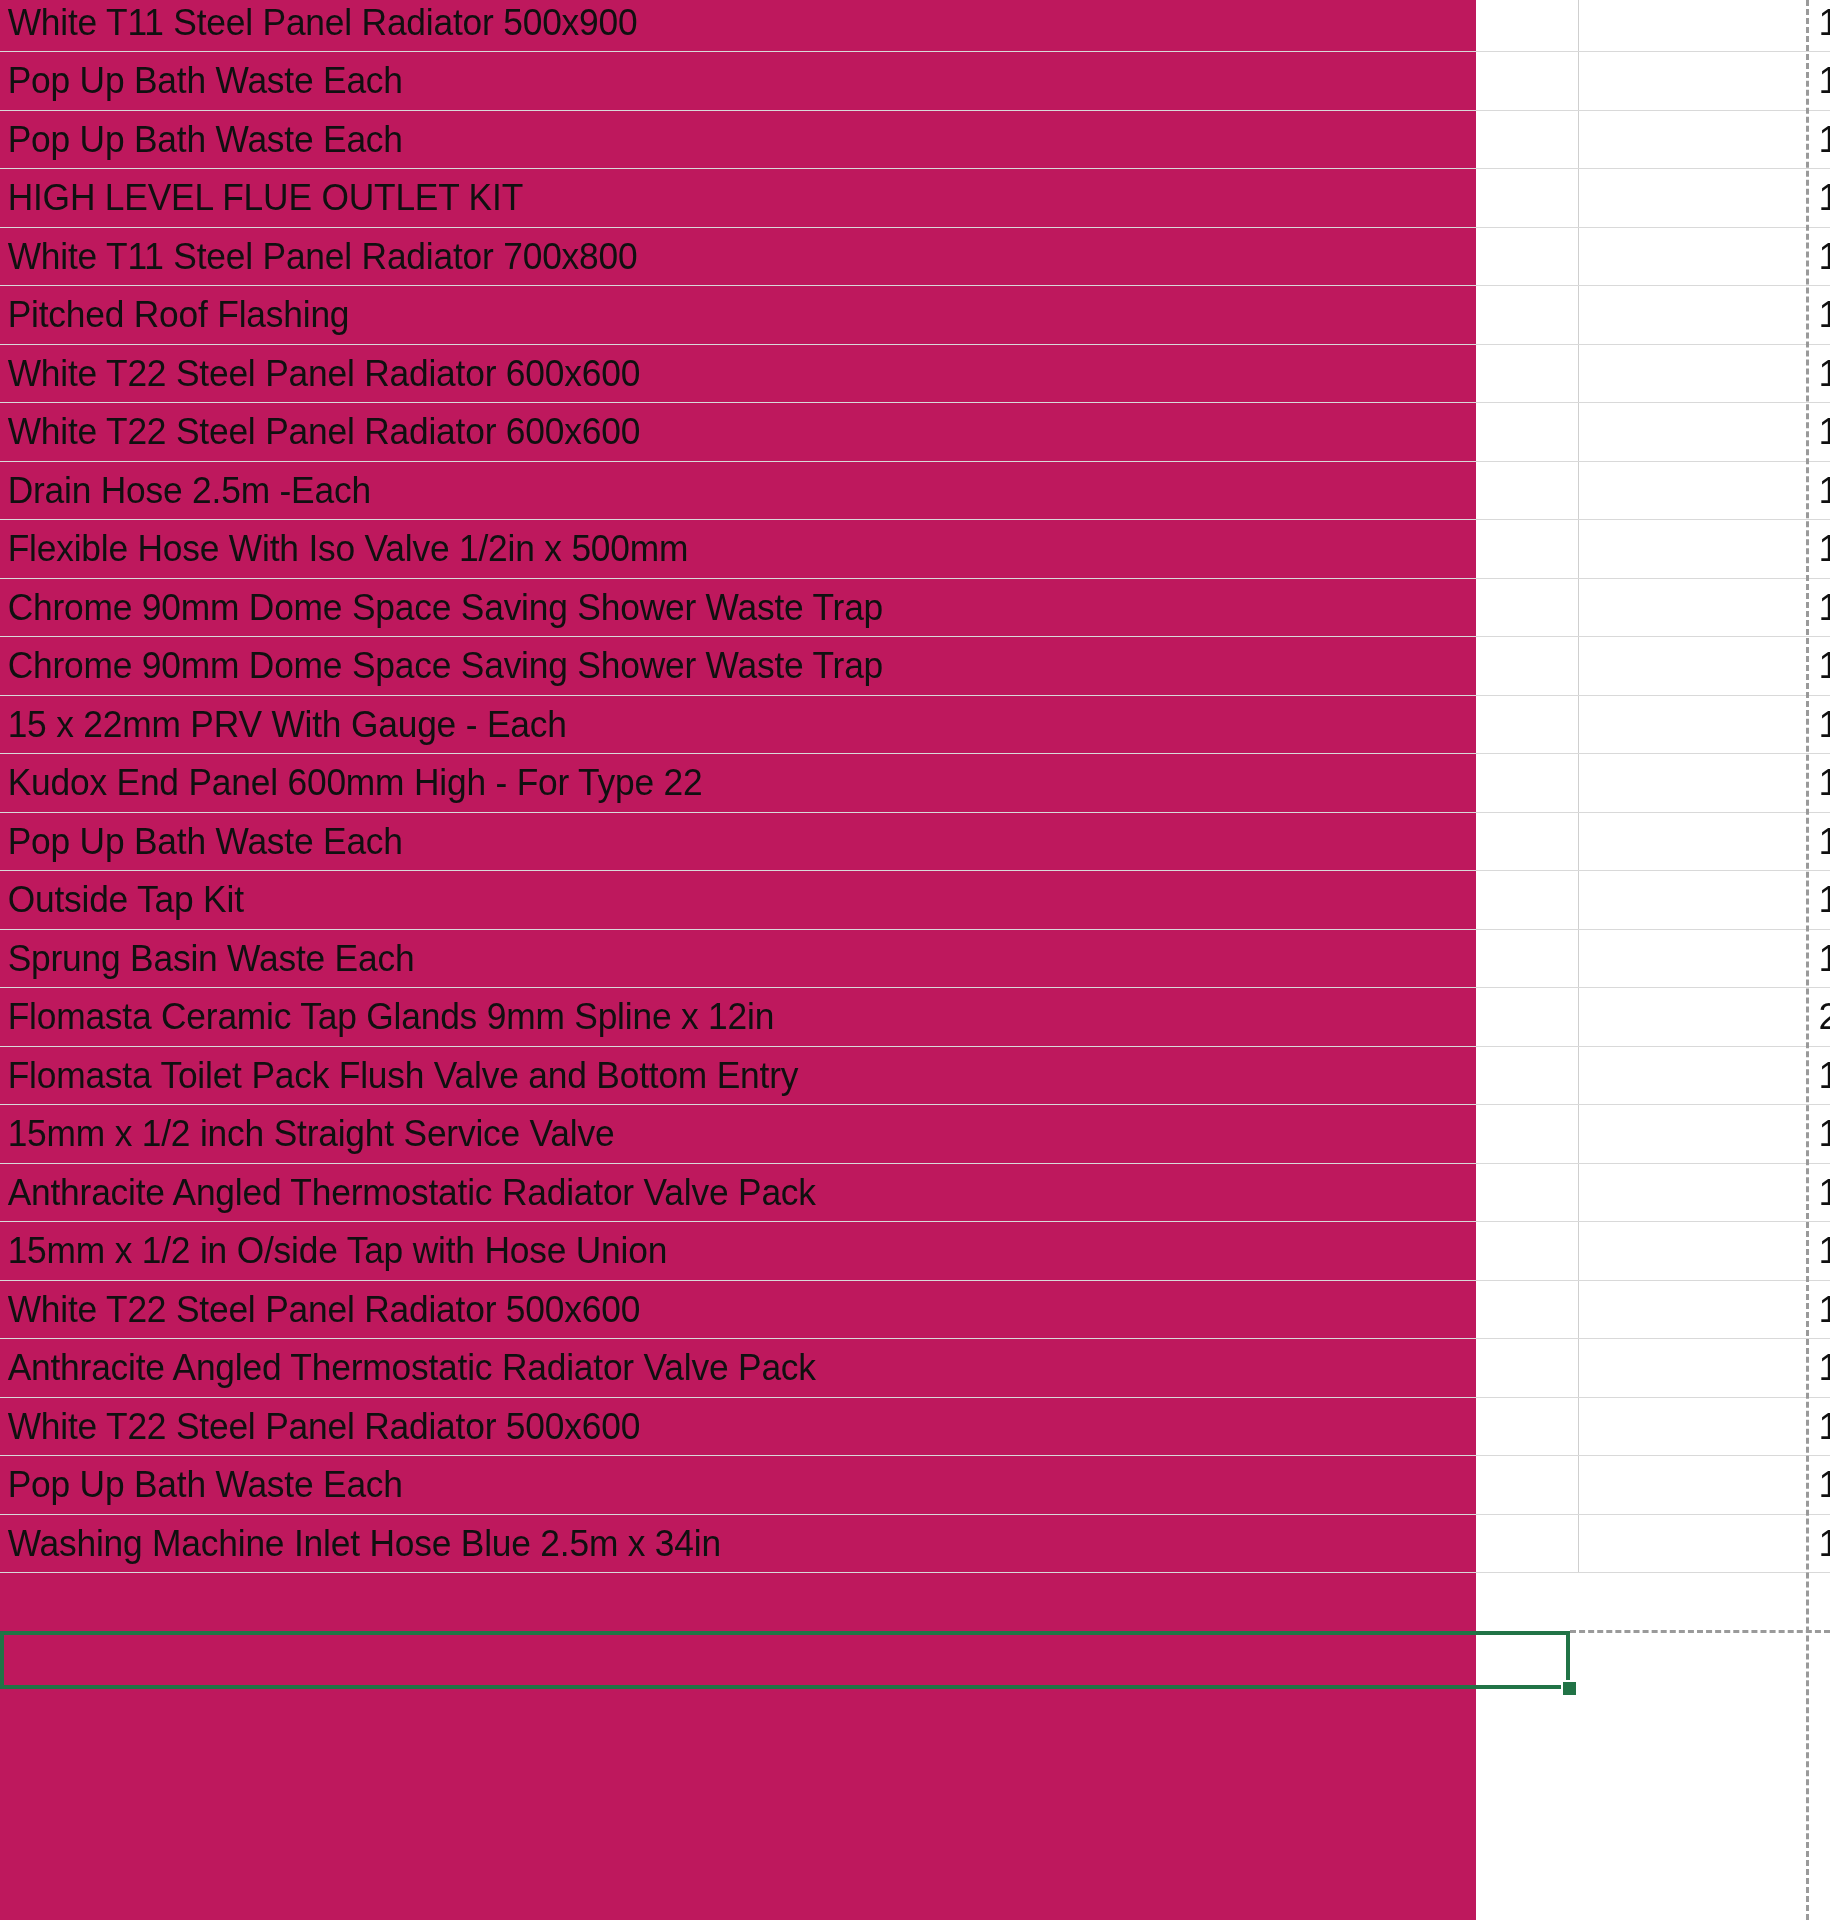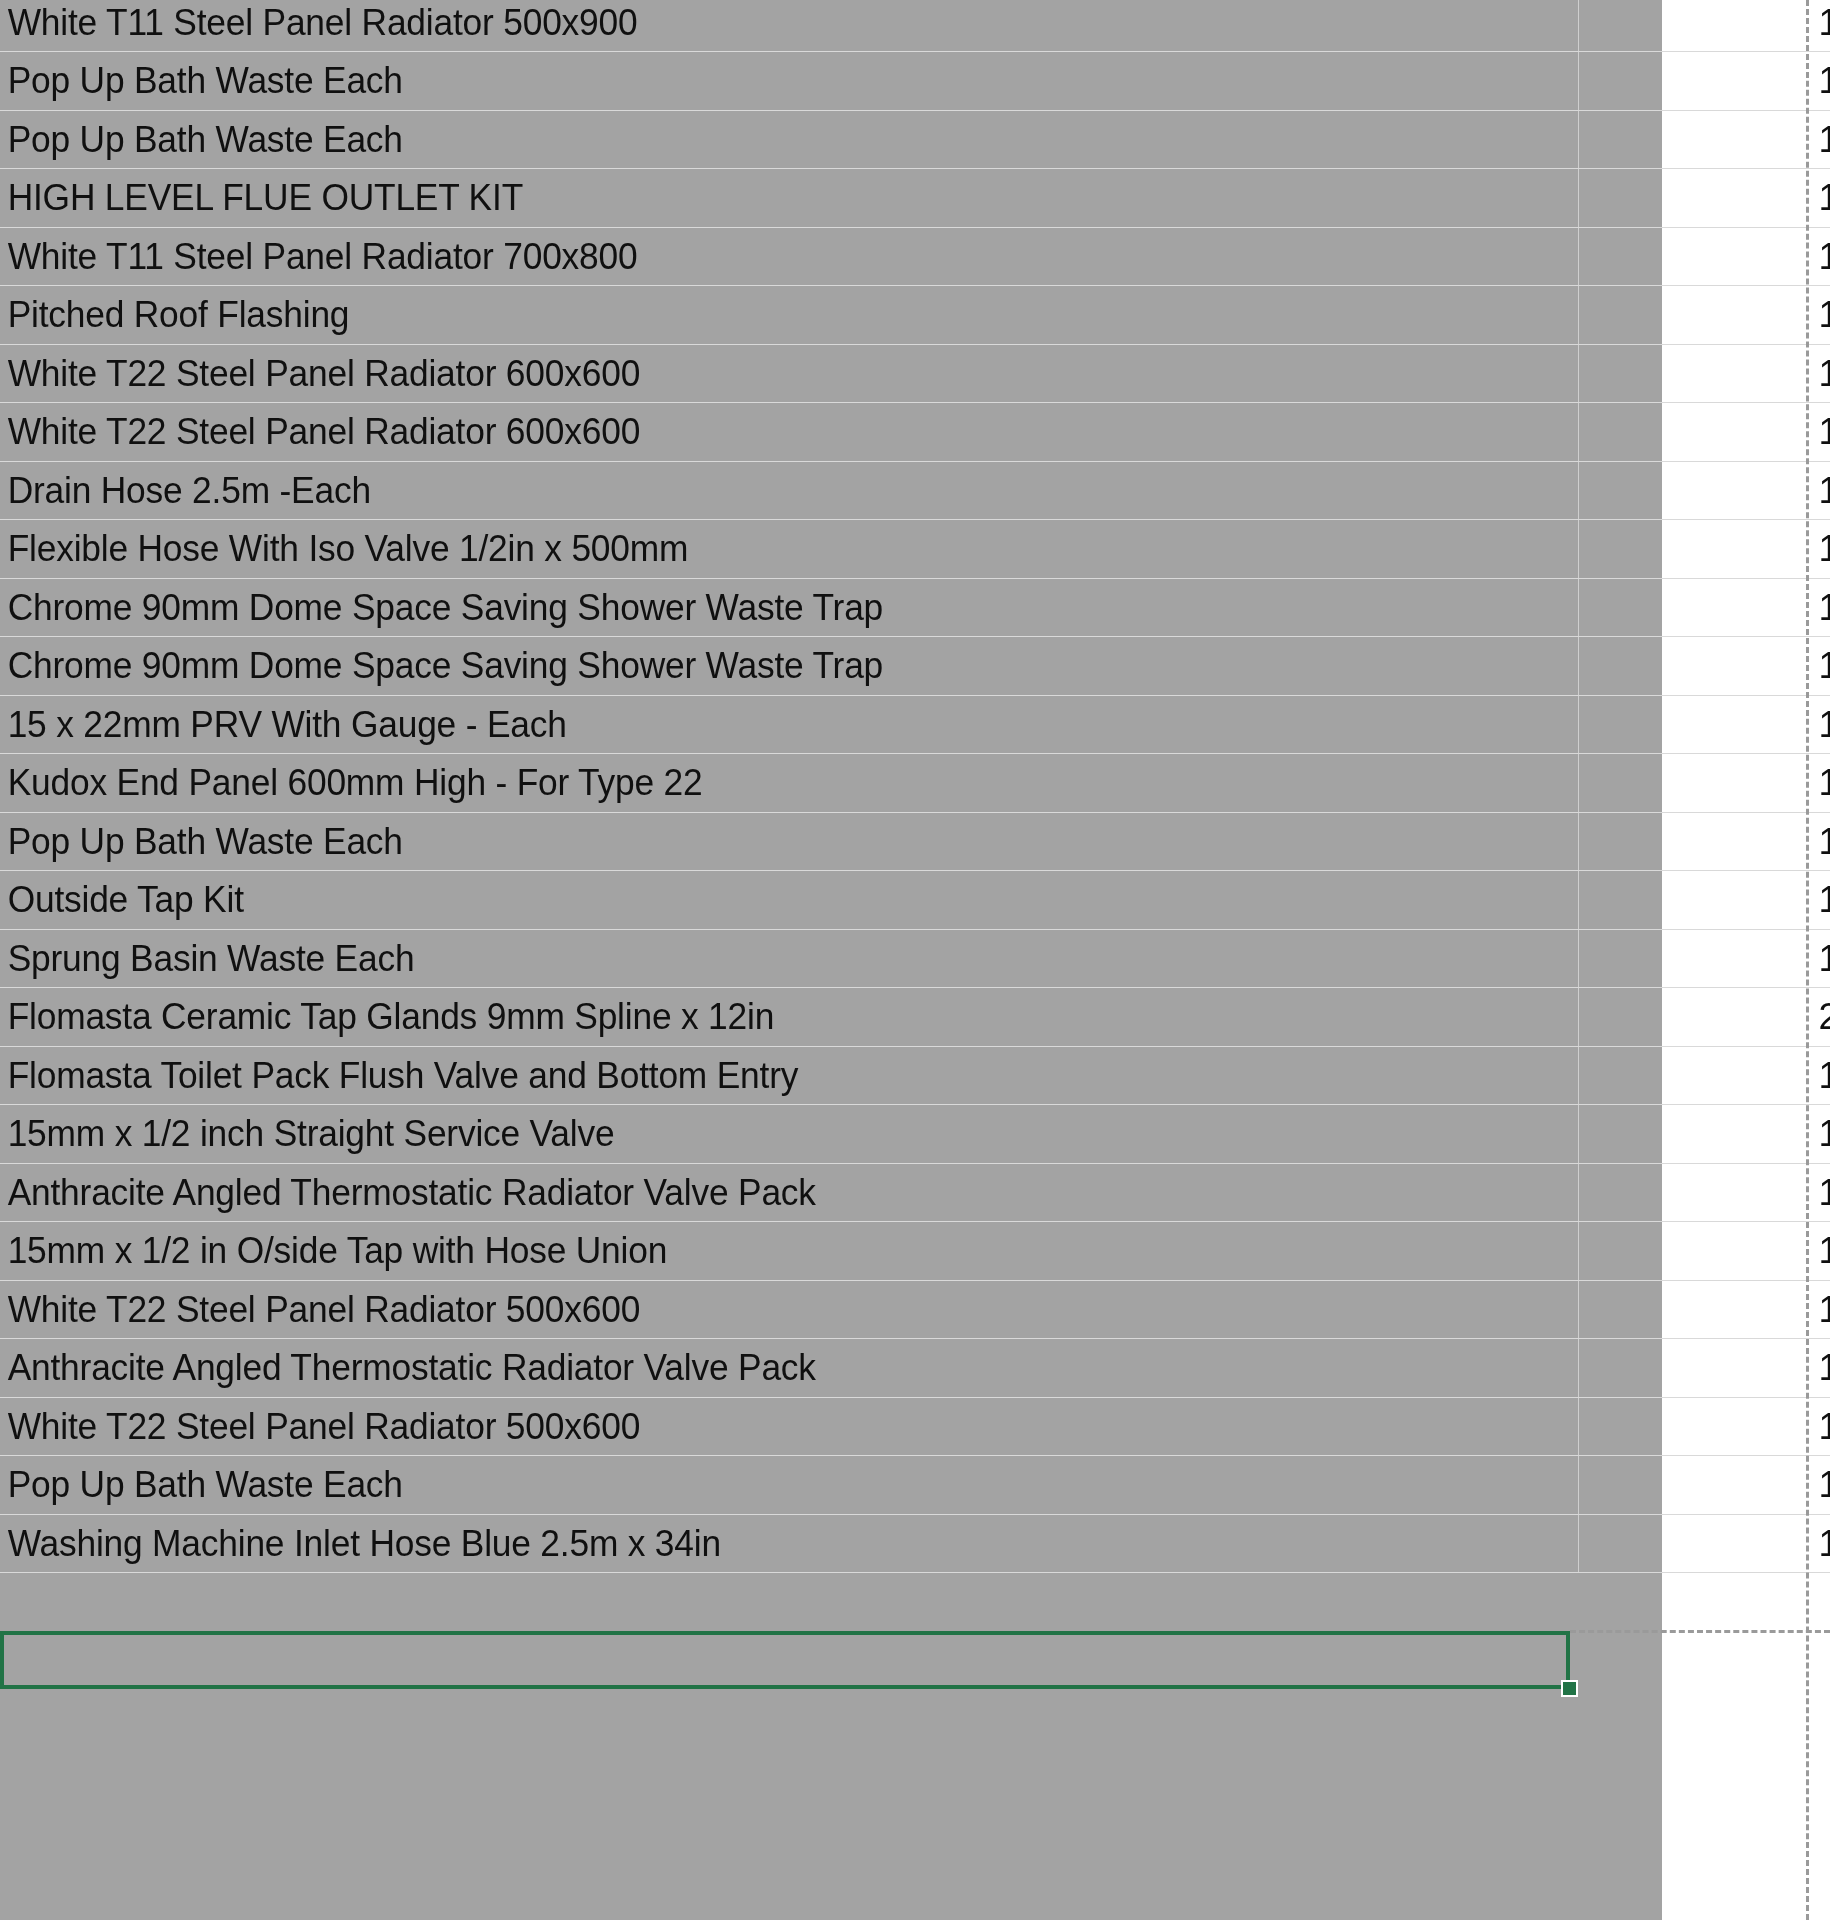--- a/index.html
+++ b/index.html
@@ -9,23 +9,23 @@
   }
   body {
     width: 1830px;
     height: 1920px;
     overflow: hidden;
     font-family: "Liberation Sans", "DejaVu Sans", sans-serif;
   }
 
   #sheet {
     position: relative;
-    width: 1662px;
+    width: 1476px;
     height: 1920px;
-    background: #a3a3a3;
+    background: #be185d;
   }
 
   
   #grid {
     position: absolute;
     top: -7px;           
     left: 0;
     width: 1830px;
     border-collapse: collapse;
     table-layout: fixed;

